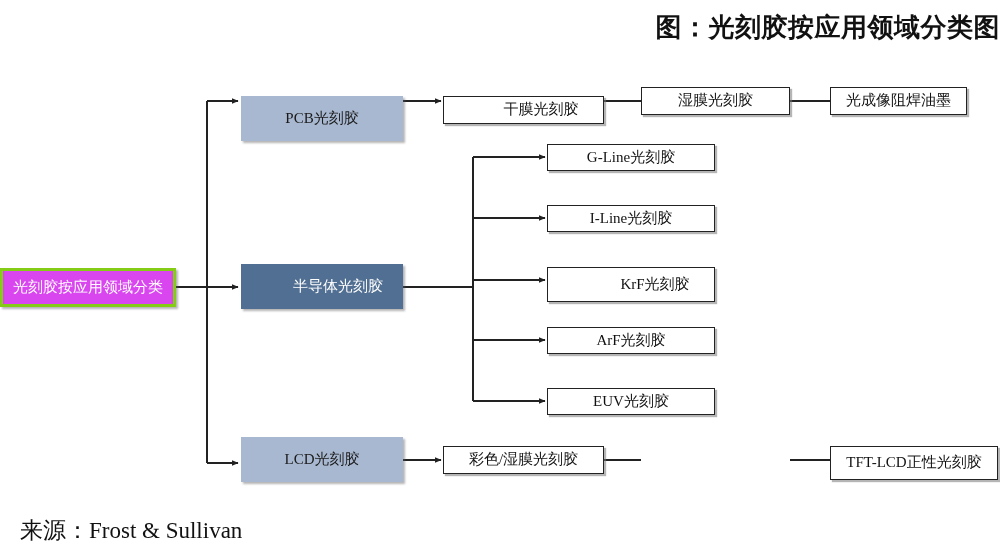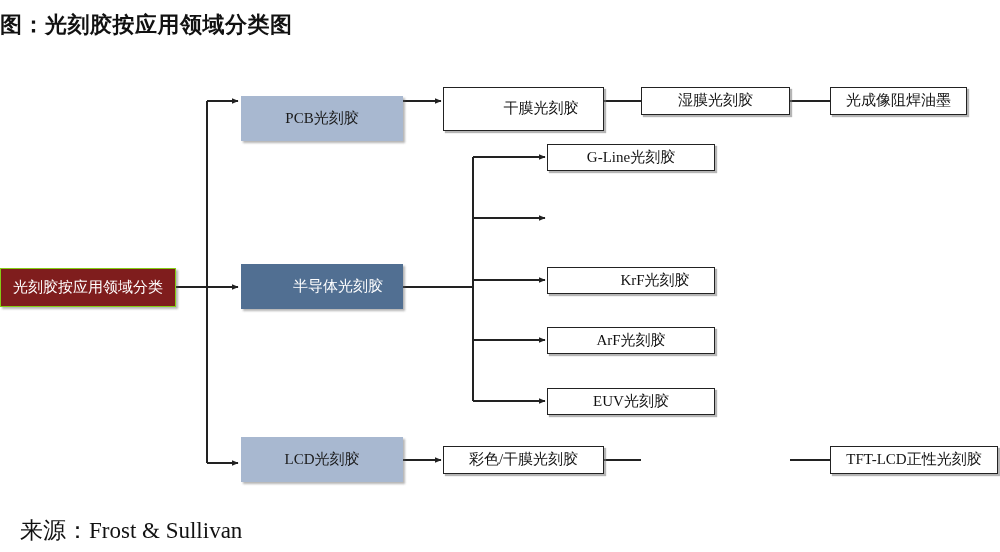--- a/index.html
+++ b/index.html
@@ -19,22 +19,22 @@
     position: absolute;
     left: 0; top: 0;
     width: 1000px;
     height: 552px;
   }
   .title {
     position: absolute;
     left: 0;
     top: 10px;
     width: 1000px;
-    text-align: left;
-    font-size: 22px;
+    text-align: right;
+    font-size: 26px;
     font-weight: bold;
     letter-spacing: 0.5px;
     color: #111111;
   }
   .source {
     position: absolute;
     left: 20px;
     top: 515px;
     font-size: 23px;
     color: #111111;
@@ -52,23 +52,23 @@
     box-sizing: border-box;
     display: flex;
     align-items: center;
     justify-content: center;
     text-align: center;
     font-size: 15px;
     line-height: 1.15;
     white-space: nowrap;
   }
   .node.root {
-    background: #7f1d1d;
+    background: #d946ef;
     color: #ffffff;
-    border: 1px solid #84cc16;
+    border: 3px solid #84cc16;
     font-size: 15px;
     box-shadow: 2px 2px 2px rgba(90,90,90,0.45);
   }
   .node.branch-dark {
     background: #516f92;
     color: #ffffff;
     border: 1px solid #516f92;
     box-shadow: 2px 2px 2px rgba(90,90,90,0.45);
   }
   .node.branch-light {
@@ -124,27 +124,28 @@
   </svg>
 
   <div class="node root" style="left:0px; top:268px; width:176px; height:39px;">光刻胶按应用领域分类</div>
 
   <div class="node branch-light" style="left:241px; top:96px; width:162px; height:45px;">PCB光刻胶</div>
 
   <div class="node branch-dark" style="left:241px; top:264px; width:162px; height:45px;padding-left:32px;">半导体光刻胶</div>
 
   <div class="node branch-light" style="left:241px; top:437px; width:162px; height:45px;">LCD光刻胶</div>
 
-  <div class="node leaf" style="left:443px; top:87px; width:161px; height:44px;padding-left:35px;">干膜光刻胶</div>
+  <div class="node leaf" style="left:443px; top:96px; width:161px; height:28px;padding-left:35px;">干膜光刻胶</div>
   <div class="node leaf" style="left:641px; top:87px; width:149px; height:28px;">湿膜光刻胶</div>
   <div class="node leaf" style="left:830px; top:87px; width:137px; height:28px;">光成像阻焊油墨</div>
 
   <div class="node leaf" style="left:547px; top:144px; width:168px; height:27px;">G-Line光刻胶</div>
-  <div class="node leaf" style="left:547px; top:267px; width:168px; height:27px;padding-left:48px;">KrF光刻胶</div>
+  <div class="node leaf" style="left:547px; top:205px; width:168px; height:27px;">I-Line光刻胶</div>
+  <div class="node leaf" style="left:547px; top:267px; width:168px; height:35px;padding-left:48px;">KrF光刻胶</div>
   <div class="node leaf" style="left:547px; top:327px; width:168px; height:27px;">ArF光刻胶</div>
   <div class="node leaf" style="left:547px; top:388px; width:168px; height:27px;">EUV光刻胶</div>
 
-  <div class="node leaf" style="left:443px; top:446px; width:161px; height:28px;">彩色/干膜光刻胶</div>
-  <div class="node leaf" style="left:830px; top:446px; width:168px; height:28px;">TFT-LCD正性光刻胶</div>
+  <div class="node leaf" style="left:443px; top:446px; width:161px; height:28px;">彩色/湿膜光刻胶</div>
+  <div class="node leaf" style="left:830px; top:446px; width:168px; height:34px;">TFT-LCD正性光刻胶</div>
 
   <div class="source">来源：Frost &amp; Sullivan</div>
 
 </div>
 
 </body></html>

